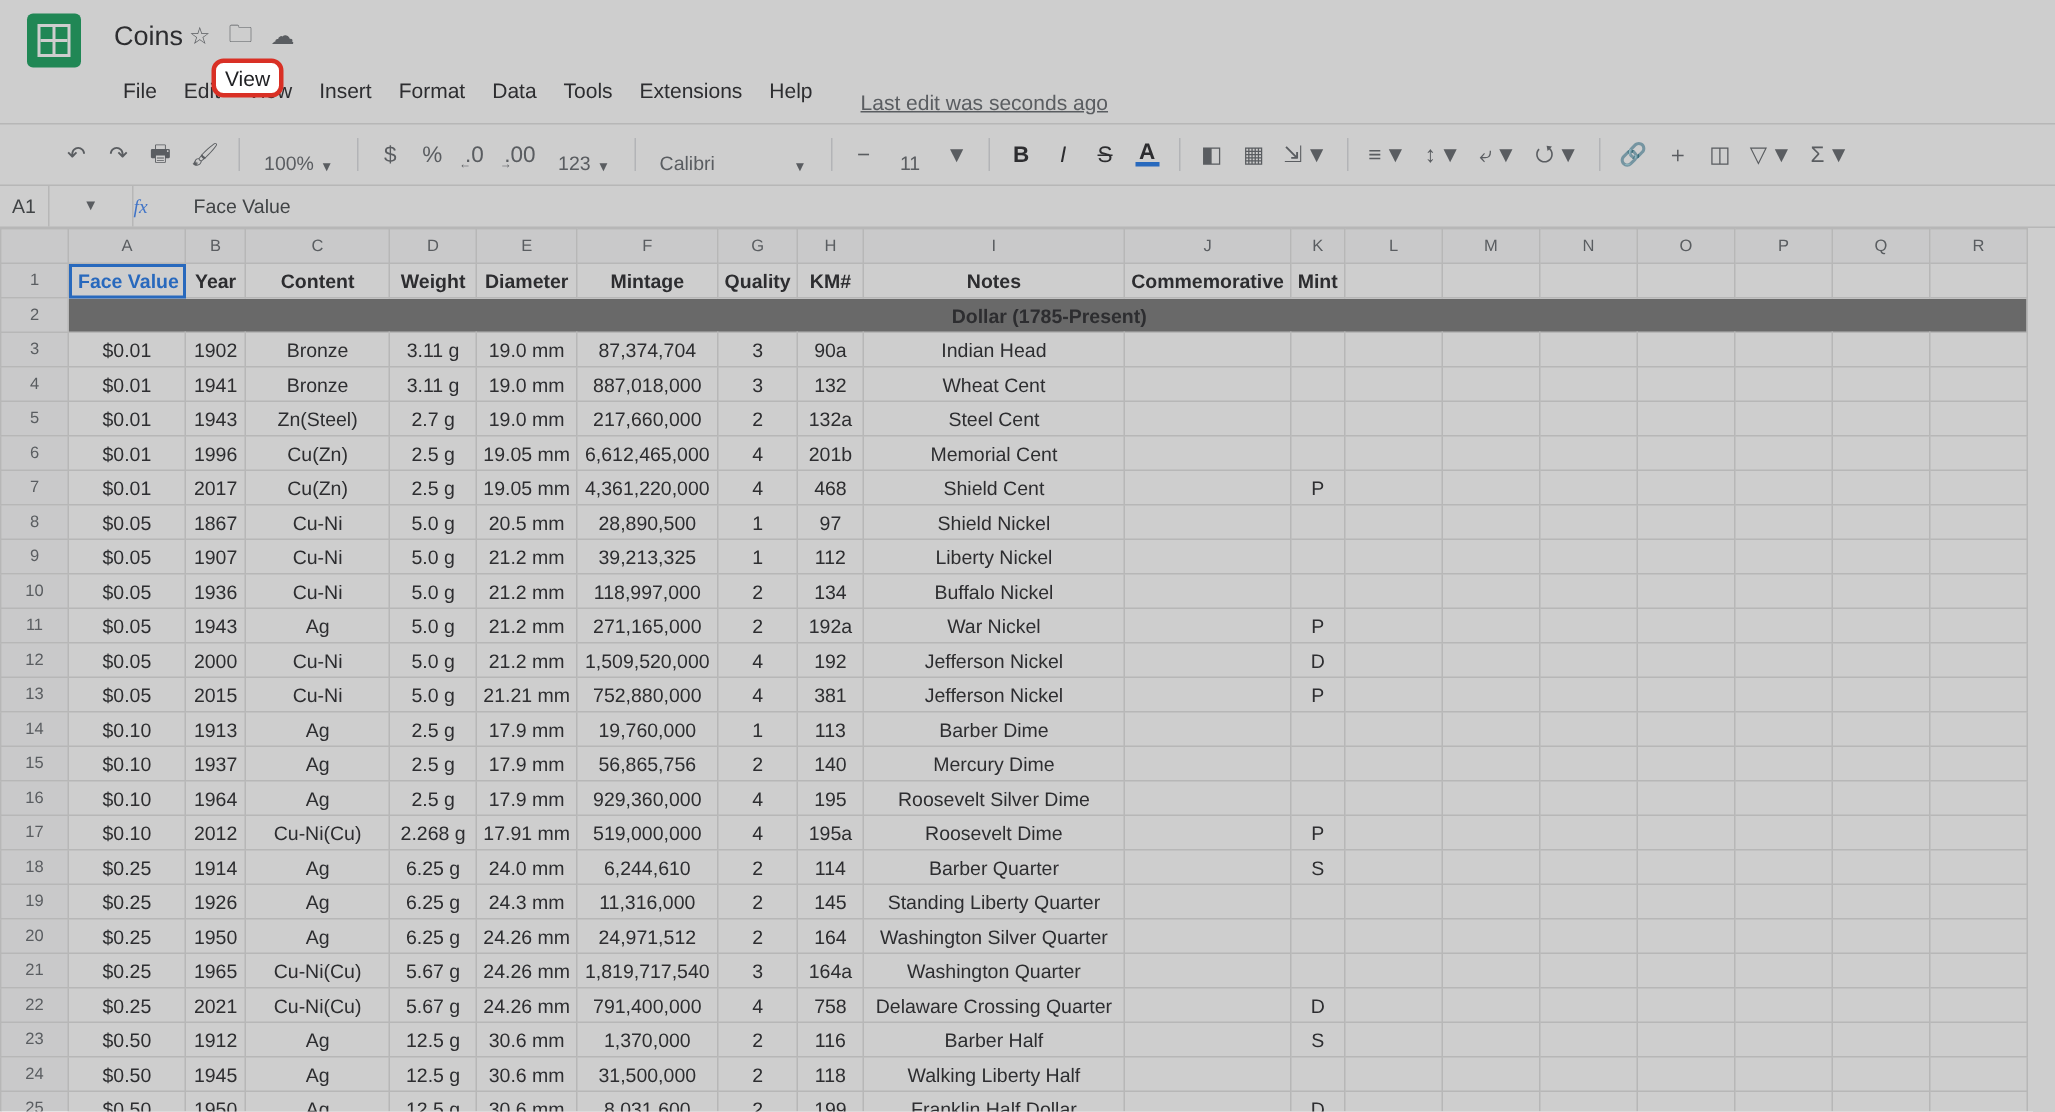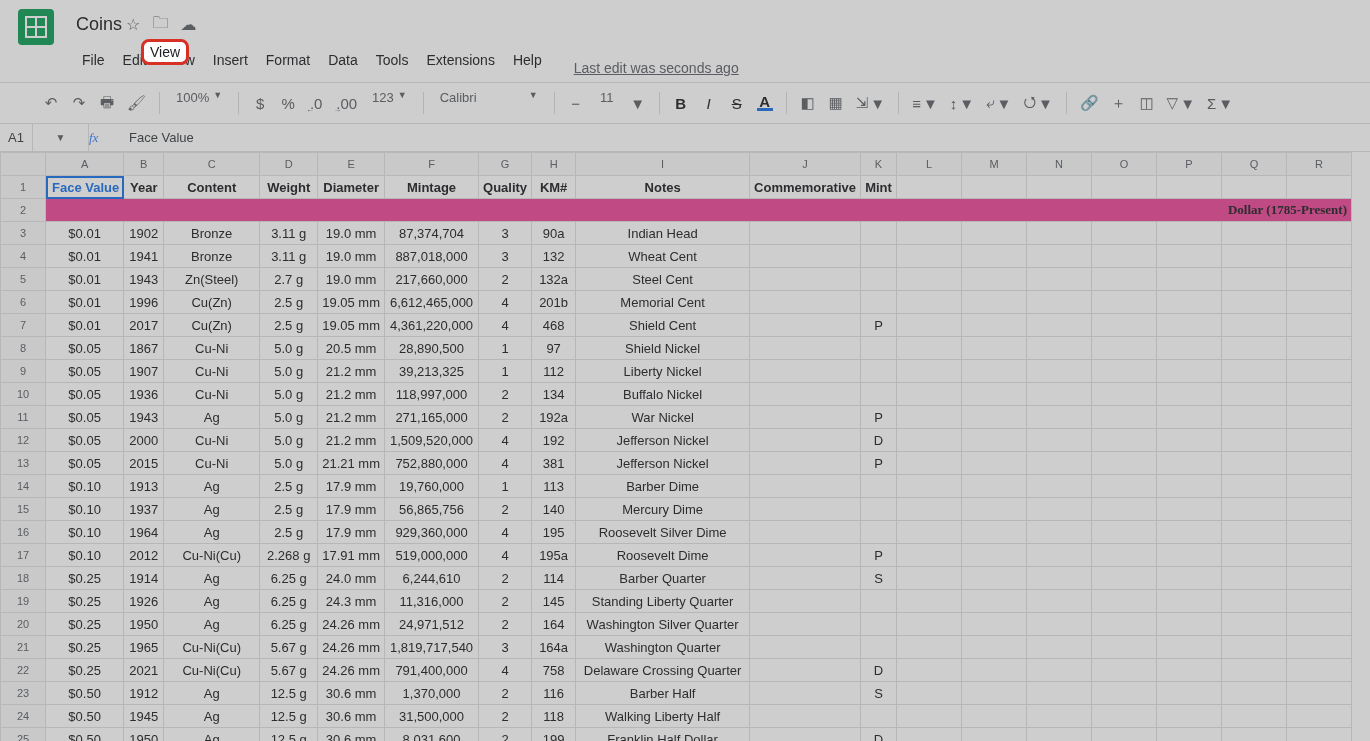--- a/index.html
+++ b/index.html
@@ -85,21 +85,21 @@
     display:flex; align-items:center; justify-content:center;
     font-size: 15px;
     color:#5f6368;
     cursor:pointer;
     padding: 0 3px;
   }
   .toolbar .sep {
     width:1px; height:22px; background:#dadce0; margin: 0 4px;
   }
   .toolbar .sel {
-    display:flex; align-items:flex-start; gap:4px;
+    display:flex; align-items:flex-end; gap:4px;
     padding: 0 6px;
     height:26px;
     font-size:13px;
   }
   .toolbar .sel .arrow { font-size:9px; color:#5f6368;}
   .toolbar .textc-underline {
     border-bottom: 3px solid #1a73e8;
     width: 16px; height: 16px;
     display:flex; align-items:center; justify-content:center;
     font-weight:bold; color:#202124;
@@ -167,24 +167,23 @@
     background:#f8f9fa;
     width: 45px;
     font-size:11px;
   }
   .hdr-row td {
     font-weight: bold;
     background: #fff;
   }
   .section-row td.section-cell {
     font-weight: bold;
-    text-align: right;
-    background:#ec4899;
+    text-align: center;
+    background:#737373;
     padding-left: 6px;
-    font-family: Liberation Serif, serif;
   }
   .selected-cell {
     outline: 2px solid #1a73e8;
     outline-offset: -2px;
     color:#1a73e8 !important;
     text-align: left !important;
     padding-left: 6px !important;
     font-weight: bold;
   }
   

